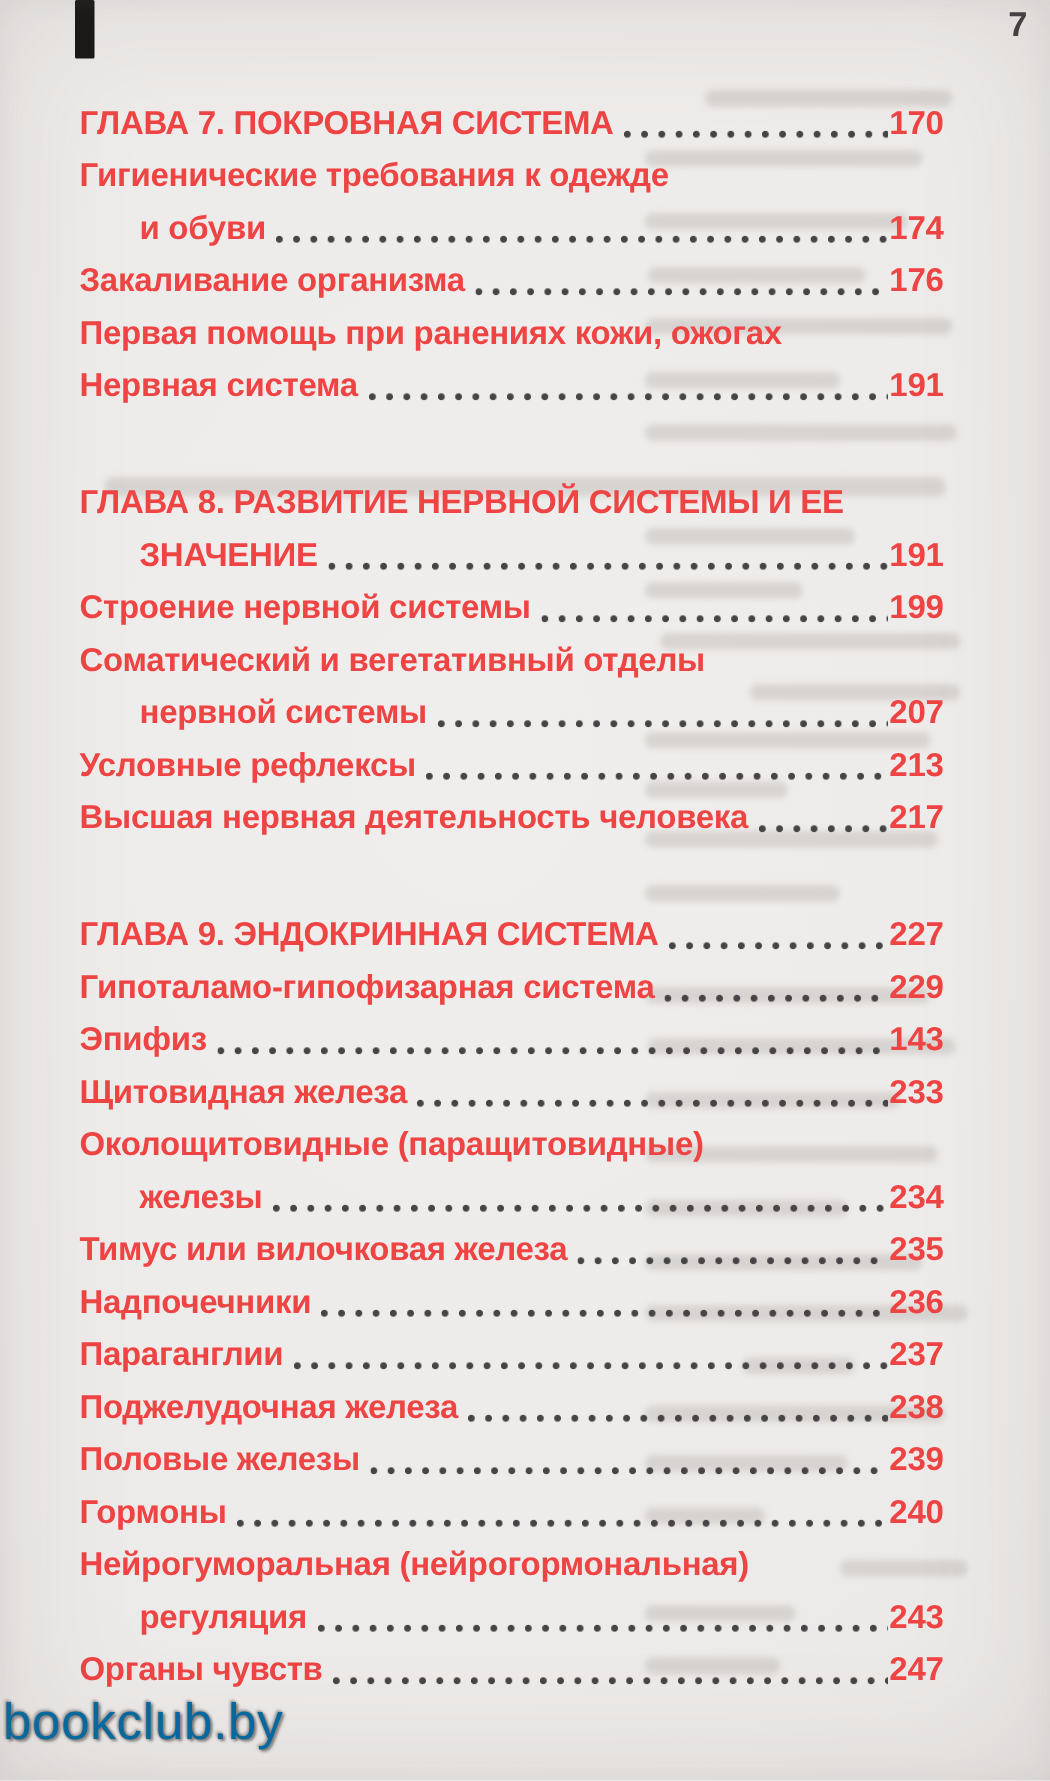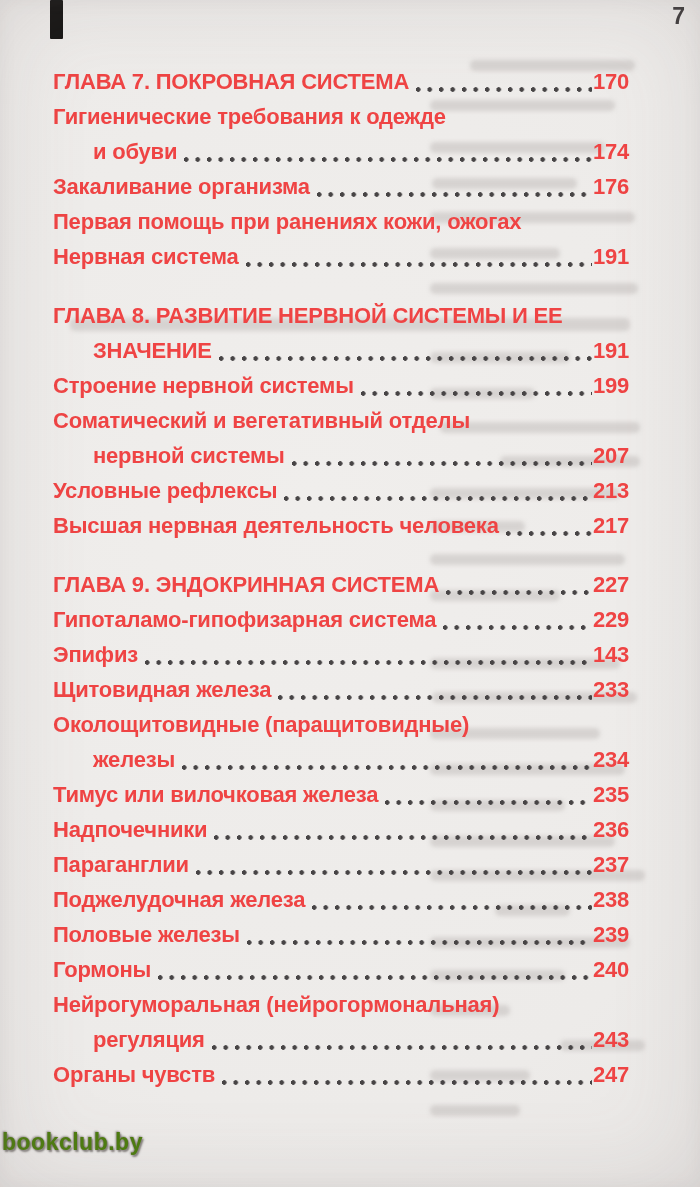--- a/index.html
+++ b/index.html
@@ -24,34 +24,34 @@
   .ghost-layer{position:absolute;inset:0;pointer-events:none;}
   .ghost{
     position:absolute;height:11px;border-radius:5px;
     background:#bfbab8;opacity:.5;filter:blur(2.3px);
   }
   .toc{
     position:absolute;left:53px;top:64px;width:576px;
     color:#ef4444;font-weight:700;font-size:22px;letter-spacing:-0.2px;
     filter:blur(.3px);
   }
-  .entry.gap{margin-top:24px;}
+  .entry.gap{margin-top:43px;}
   .row{display:flex;align-items:baseline;height:35px;line-height:35px;white-space:nowrap;}
   .row.indent{padding-left:40px;}
   .label{flex:0 0 auto;}
   .leader{
     flex:1 1 auto;align-self:flex-end;height:7px;margin:0 1px 6px 7px;
     background-image:radial-gradient(circle at 2.2px 3.5px, #474445 2px, rgba(71,68,69,0) 2.6px);
     background-size:11.5px 7px;background-repeat:repeat-x;
   }
   .pagenum{flex:0 0 auto;}
   .watermark{
     position:absolute;left:2px;top:1129px;
-    font-size:23px;font-weight:700;letter-spacing:.5px;
-    color:#4d7c0f;
+    font-size:34px;font-weight:400;letter-spacing:.5px;
+    color:#0369a1;
     text-shadow:0 0 2px rgba(125,120,117,.95), 1.5px 1.5px 2px rgba(105,100,97,.8),
                 -1px -1px 2px rgba(150,145,142,.65);
   }
 </style>
 </head>
 <body>
 
 <div class="page">
   <div class="corner-bar"></div>
   <div class="page-number">7</div>

